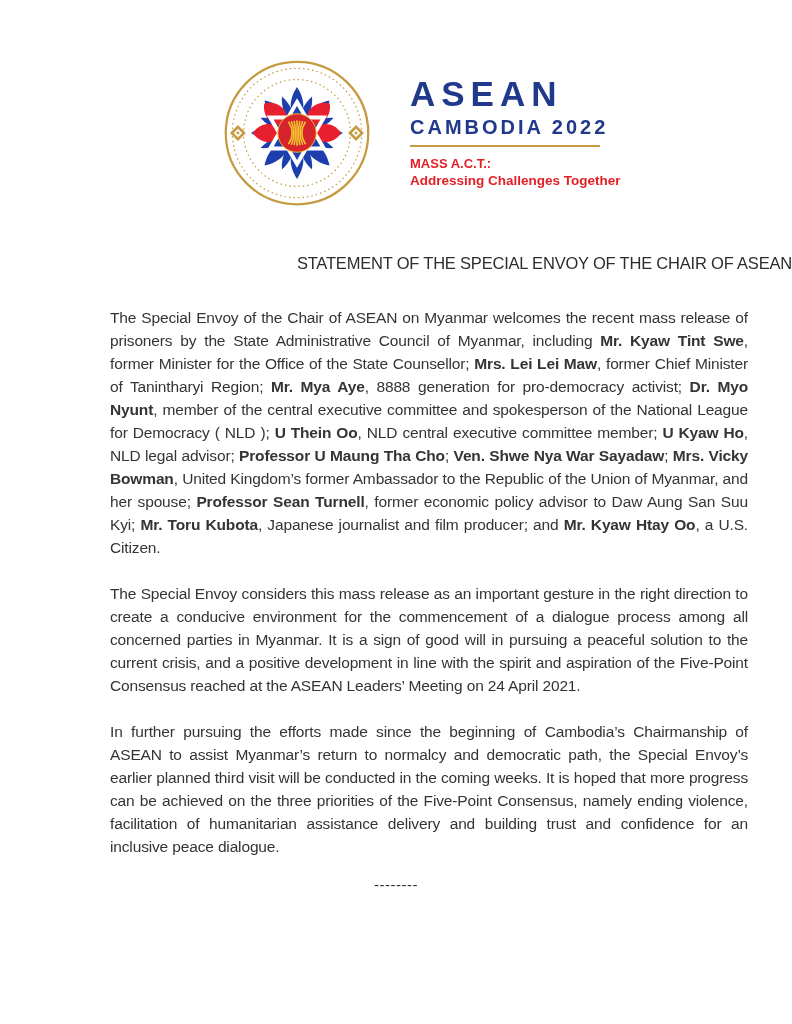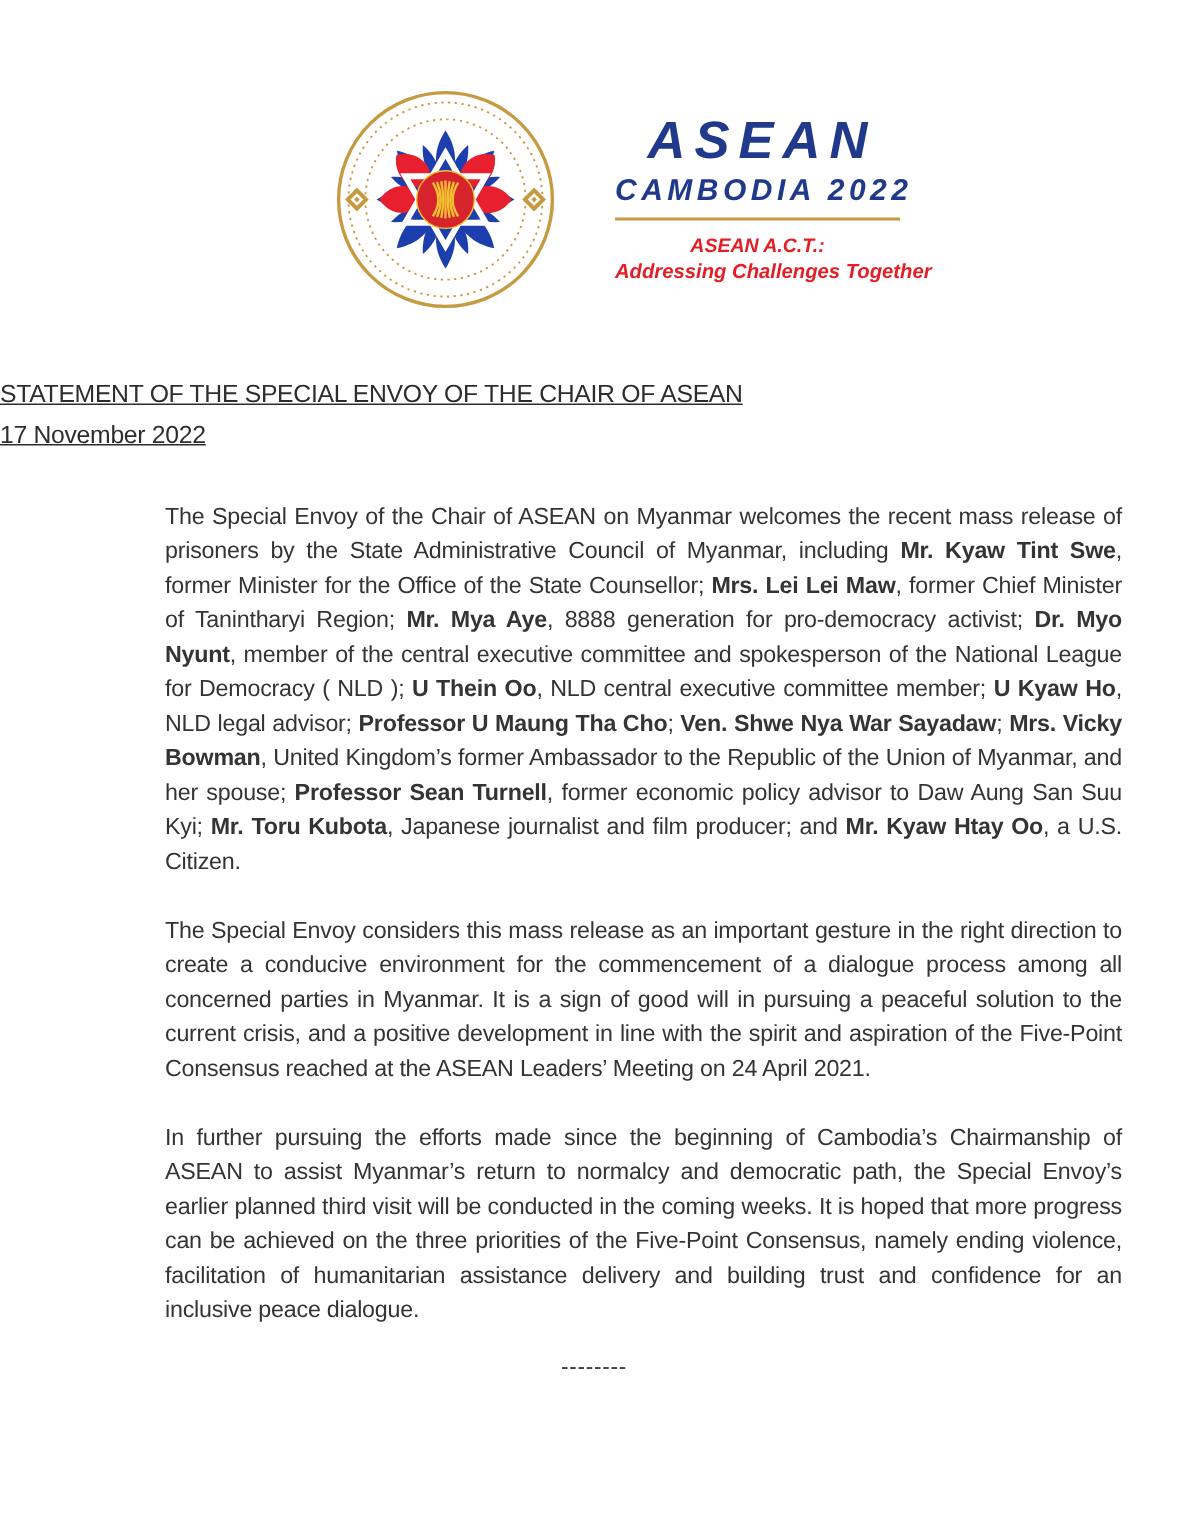--- a/index.html
+++ b/index.html
@@ -22,39 +22,38 @@
   .page{
     width:792px;height:1024px;background:#ffffff;
     box-sizing:border-box;padding-top:58px;
   }
   
   .letterhead{
     display:flex;justify-content:center;align-items:center;
     gap:38px;margin-left:30px;
   }
   .emblem svg{display:block;}
-  .logo-text{text-align:center;width:190px;font-style:italic;}
+  .logo-text{text-align:left;width:190px;}
   .logo-title{
     font-size:35px;font-weight:bold;color:var(--navy);
     letter-spacing:6px;margin-right:-6px;line-height:1;
   }
   .logo-subtitle{
     font-size:20px;font-weight:bold;color:var(--navy);
     letter-spacing:3px;margin-right:-3px;margin-top:6px;line-height:1;
     white-space:nowrap;
   }
   .logo-divider{height:2px;background:var(--gold);margin:8px 0 9px 0;}
   .logo-tagline1{font-size:13px;font-weight:bold;color:var(--red);line-height:1.25;}
   .logo-tagline2{font-size:13.5px;font-weight:bold;color:var(--red);line-height:1.35;white-space:nowrap;}
   
   .title-block{
-    text-align:left;margin-top:42px;
+    text-align:right;margin-top:42px;
     font-size:16.5px;line-height:27px;color:#2d2d2d;
     letter-spacing:-0.2px;
-    text-decoration:underline;
   }
   
   .doc-body{margin:29px 44px 0 110px;}
   .para{
     text-align:justify;
     font-size:15.5px;line-height:23px;color:var(--ink);
     letter-spacing:-0.15px;
     margin:0 0 23px 0;
   }
   .para .b{font-weight:bold;}
@@ -133,28 +132,27 @@
             <path d="M6,-12.5 Q0.8,0 6,12.5"></path>
             <path d="M9,-12 Q1.2,0 9,12"></path>
           </g>
         </g>
       </svg>
     </div>
     <div class="logo-text">
       <div class="logo-title">ASEAN</div>
       <div class="logo-subtitle">CAMBODIA 2022</div>
       <div class="logo-divider"></div>
-      <div class="logo-tagline1">ASEAN A.C.T.:</div>
+      <div class="logo-tagline1">MASS A.C.T.:</div>
       <div class="logo-tagline2">Addressing Challenges Together</div>
     </div>
   </header>
 
   <section class="title-block">
     <div>STATEMENT OF THE SPECIAL ENVOY OF THE CHAIR OF ASEAN</div>
-    <div>17 November 2022</div>
   </section>
 
   <main class="doc-body">
       <p class="para"><span>The Special Envoy of the Chair of ASEAN on Myanmar welcomes the recent mass release of prisoners by the State Administrative Council of Myanmar, including </span><span class="b">Mr. Kyaw Tint Swe</span><span>, former Minister for the Office of the State Counsellor; </span><span class="b">Mrs. Lei Lei Maw</span><span>, former Chief Minister of Tanintharyi Region; </span><span class="b">Mr. Mya Aye</span><span>, 8888 generation for pro-democracy activist; </span><span class="b">Dr. Myo Nyunt</span><span>, member of the central executive committee and spokesperson of the National League for Democracy ( NLD ); </span><span class="b">U Thein Oo</span><span>, NLD central executive committee member; </span><span class="b">U Kyaw Ho</span><span>, NLD legal advisor; </span><span class="b">Professor U Maung Tha Cho</span><span>; </span><span class="b">Ven. Shwe Nya War Sayadaw</span><span>; </span><span class="b">Mrs. Vicky Bowman</span><span>, United Kingdom’s former Ambassador to the Republic of the Union of Myanmar, and her spouse; </span><span class="b">Professor Sean Turnell</span><span>, former economic policy advisor to Daw Aung San Suu Kyi; </span><span class="b">Mr. Toru Kubota</span><span>, Japanese journalist and film producer; and </span><span class="b">Mr. Kyaw Htay Oo</span><span>, a U.S. Citizen.</span></p>
       <p class="para"><span>The Special Envoy considers this mass release as an important gesture in the right direction to create a conducive environment for the commencement of a dialogue process among all concerned parties in Myanmar. It is a sign of good will in pursuing a peaceful solution to the current crisis, and a positive development in line with the spirit and aspiration of the Five-Point Consensus reached at the ASEAN Leaders’ Meeting on 24 April 2021.</span></p>
       <p class="para"><span>In further pursuing the efforts made since the beginning of Cambodia’s Chairmanship of ASEAN to assist Myanmar’s return to normalcy and democratic path, the Special Envoy’s earlier planned third visit will be conducted in the coming weeks. It is hoped that more progress can be achieved on the three priorities of the Five-Point Consensus, namely ending violence, facilitation of humanitarian assistance delivery and building trust and confidence for an inclusive peace dialogue.</span></p>
     </main>
 
   <div class="closing">--------</div>
 

